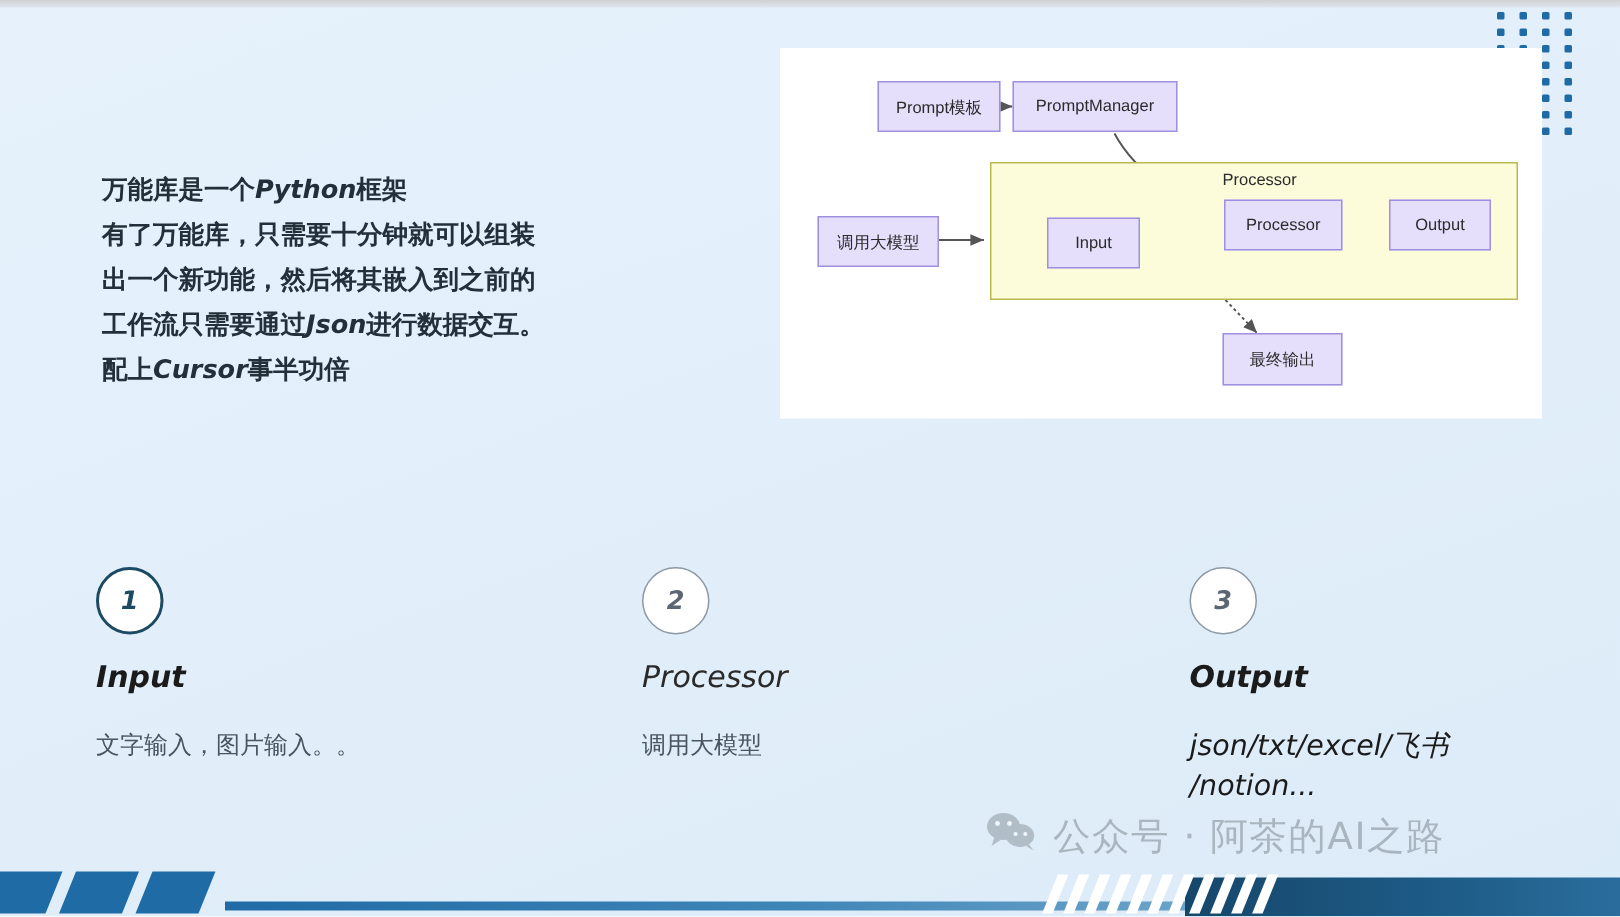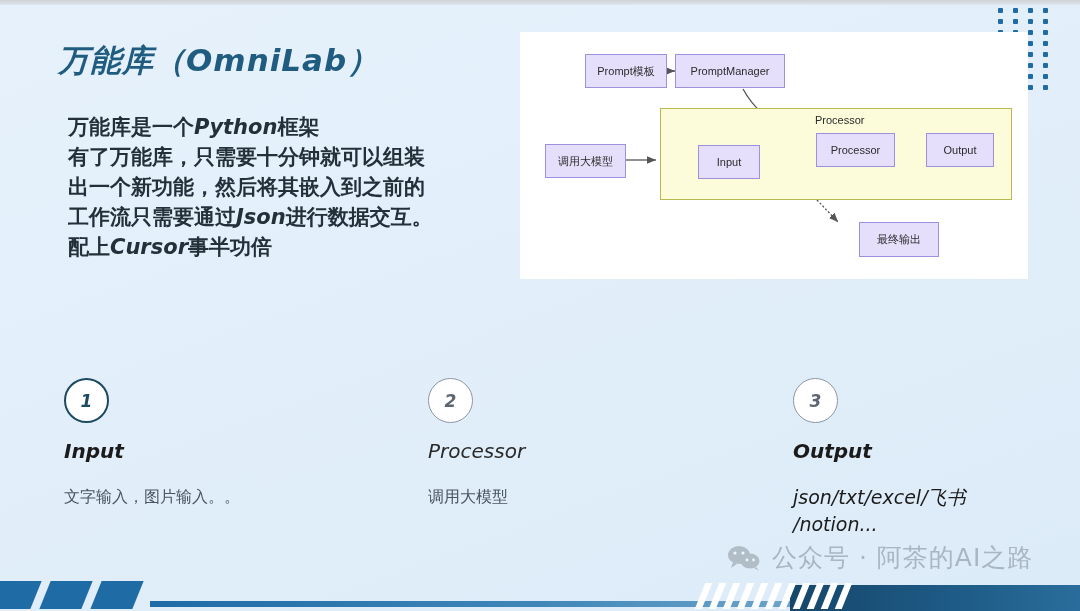--- a/index.html
+++ b/index.html
@@ -30,21 +30,21 @@
     position:absolute;left:58px;top:40px;
     font-family:"DejaVu Sans","Liberation Sans",sans-serif;
     font-size:31px;font-weight:700;font-style:italic;
     color:#1f5c80;letter-spacing:1px;white-space:nowrap;
   }
 
   
   .body-text{
     position:absolute;left:68px;top:112px;width:430px;
     font-family:"DejaVu Serif","Liberation Serif",serif;
-    font-size:21px;line-height:30px;color:#23303a;font-weight:600;
+    font-size:17px;line-height:30px;color:#23303a;font-weight:600;
   }
   .body-text div{white-space:nowrap;}
   .body-text b{font-family:"DejaVu Sans","Liberation Sans",sans-serif;font-style:italic;font-weight:700;}
 
   
   .diagram-panel{
     position:absolute;left:520px;top:32px;width:508px;height:247px;
     background:#ffffff;
   }
   .node{
@@ -84,21 +84,21 @@
     font-family:"DejaVu Serif","Liberation Serif",serif;
     font-size:16px;color:#4a555f;line-height:25px;
   }
   .item-desc.hand{
     font-family:"DejaVu Sans","Liberation Sans",sans-serif;
     font-style:italic;font-size:19px;color:#1b1b1b;line-height:27px;
   }
 
   
   .watermark{
-    position:absolute;left:726px;top:541px;display:flex;align-items:center;
+    position:absolute;left:656px;top:541px;display:flex;
     opacity:.55;
   }
   .wm-icon{width:36px;height:26px;position:relative;margin-right:10px;}
   .wm-text{
     font-family:"DejaVu Sans","Liberation Sans",sans-serif;
     font-size:25px;color:#7f8a93;letter-spacing:1px;white-space:nowrap;
   }
 
   
   .bot-bar{
@@ -147,21 +147,20 @@
       <i style="left: 0px; top: 66px;"></i>
       <i style="left: 15px; top: 66px;"></i>
       <i style="left: 30px; top: 66px;"></i>
       <i style="left: 45px; top: 66px;"></i>
       <i style="left: 0px; top: 77px;"></i>
       <i style="left: 15px; top: 77px;"></i>
       <i style="left: 30px; top: 77px;"></i>
       <i style="left: 45px; top: 77px;"></i>
     </div>
 
-  <div class="title">万能库（OmniLab）</div>
 
   <div class="body-text" id="bodyText">
       <div>万能库是一个<b>Python</b>框架</div>
       <div>有了万能库，只需要十分钟就可以组装</div>
       <div>出一个新功能，然后将其嵌入到之前的</div>
       <div>工作流只需要通过<b>Json</b>进行数据交互。</div>
       <div>配上<b>Cursor</b>事半功倍</div>
     </div>
 
   <div class="diagram-panel">
@@ -200,21 +199,21 @@
     </div>
     <div class="node" style="left:178px;top:113px;width:62px;height:34px;">
       <span>Input</span>
     </div>
     <div class="node" style="left:296px;top:101px;width:79px;height:34px;">
       <span>Processor</span>
     </div>
     <div class="node" style="left:406px;top:101px;width:68px;height:34px;">
       <span>Output</span>
     </div>
-    <div class="node" style="left:295px;top:190px;width:80px;height:35px;margin-left:44px;">
+    <div class="node" style="left:295px;top:190px;width:80px;height:35px;">
       <span>最终输出</span>
     </div>
   </div>
 
   <div class="item" style="left:64px;top:378px;">
     <div class="circle c1">1</div>
     <div class="item-head">Input</div>
     <div class="item-desc">文字输入，图片输入。。</div>
   </div>
 

